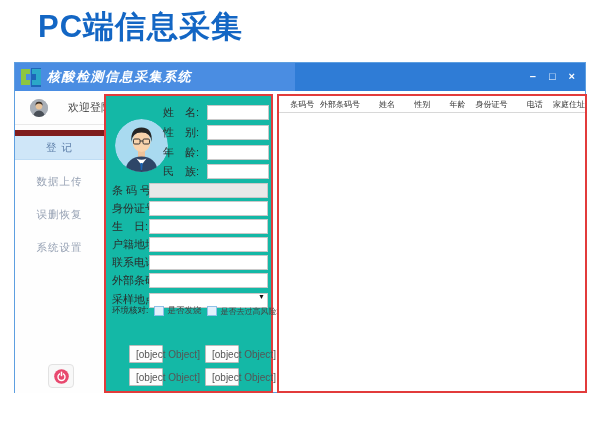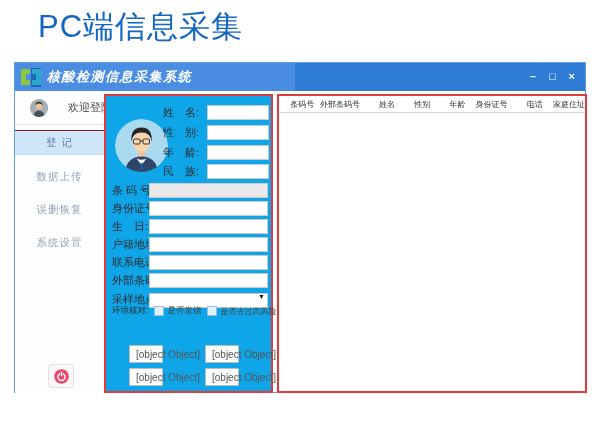--- a/index.html
+++ b/index.html
@@ -1,36 +1,36 @@
 <!DOCTYPE html>
 <html><head>
 <meta charset="utf-8">
 <style>
   html,body{margin:0;padding:0;}
   body{width:600px;height:423px;background:#fff;font-family:"Liberation Sans","DejaVu Sans",sans-serif;position:relative;overflow:hidden;}
-  .heading{position:absolute;left:38px;top:6px;font-size:31px;font-weight:400;color:#1366c4;letter-spacing:1px;white-space:pre;}
+  .heading{position:absolute;left:38px;top:6px;font-size:31px;font-weight:700;color:#1366c4;letter-spacing:1px;white-space:pre;}
   .window{position:absolute;left:14px;top:62px;width:572px;height:331px;border:1px solid #5e9fe0;background:#fff;box-sizing:border-box;}
   
   .titlebar{position:absolute;left:0;top:0;width:100%;height:28px;background:#2f7cd6;}
   .titlebar-light{position:absolute;left:0;top:0;width:280px;height:28px;background:#4a8de2;}
   .logo{position:absolute;left:5px;top:3px;width:22px;height:22px;}
   .win-title{position:absolute;left:32px;top:0;line-height:28px;color:#ffffff;font-size:13px;font-weight:bold;letter-spacing:1.5px;white-space:pre;font-style:italic;}
   .win-controls{position:absolute;right:10px;top:0;height:26px;display:flex;align-items:center;gap:13px;color:#fff;font-size:11px;font-weight:bold;}
   .win-btn{cursor:default;line-height:1;}
   
   .sidebar{position:absolute;left:0;top:28px;width:89px;height:302px;background:#fefefe;}
   .welcome{height:33px;display:flex;align-items:center;padding-left:15px;gap:20px;border-bottom:1px solid #e9e9e9;}
   .welcome-avatar{width:18px;height:18px;border-radius:50%;background:#b5bcc4;overflow:hidden;flex:0 0 auto;}
   .welcome-text{font-size:11px;color:#4a4a4a;white-space:pre;}
   .menu{margin-top:5px;}
   .menu-item{height:33px;line-height:33px;text-align:center;font-size:10.5px;color:#97a2b4;letter-spacing:1px;white-space:pre;}
-  .menu-item.selected{height:23px;line-height:23px;background:#cfe6f8;border-top:1px solid #7f1d1d;border-bottom:1px solid #bfdcf4;color:#5c7ea8;margin-bottom:5px;}
+  .menu-item.selected{height:23px;line-height:23px;background:#cfe6f8;border-top:6px solid #7f1d1d;border-bottom:1px solid #bfdcf4;color:#5c7ea8;margin-bottom:5px;}
   .power-wrap{position:absolute;bottom:5px;left:33px;width:24px;height:22px;border:1px solid #e2e2e2;border-radius:4px;background:#f8f8f8;display:flex;align-items:center;justify-content:center;}
   
-  .form-panel{position:absolute;left:89px;top:31px;width:169px;height:299px;border:2px solid #e23b3b;background:#0ea5e9;box-sizing:border-box;}
+  .form-panel{position:absolute;left:89px;top:31px;width:169px;height:299px;border:2px solid #e23b3b;background:#14b8a6;box-sizing:border-box;}
   .avatar-big{position:absolute;left:9px;top:23px;width:53px;height:53px;border-radius:50%;overflow:hidden;}
   .lbl{white-space:pre;color:#2b2b2b;}
   .sf-row{position:absolute;left:57px;display:flex;align-items:center;}
   .sf-row .lbl{font-size:11px;width:44px;}
   .sf-input{width:56px;height:13px;border:1px solid #c9c9c9;background:#fff;font-size:10px;padding:0 2px;}
   .ff-row{position:absolute;left:6px;display:flex;align-items:center;}
   .ff-row .lbl{font-size:11px;width:37px;}
   .ff-input{width:113px;height:13px;border:1px solid #c9c9c9;background:#fff;font-size:10px;padding:0 2px;}
   .ff-input.disabled{background:#e9e9e9;}
   .dd-wrap{position:relative;}

